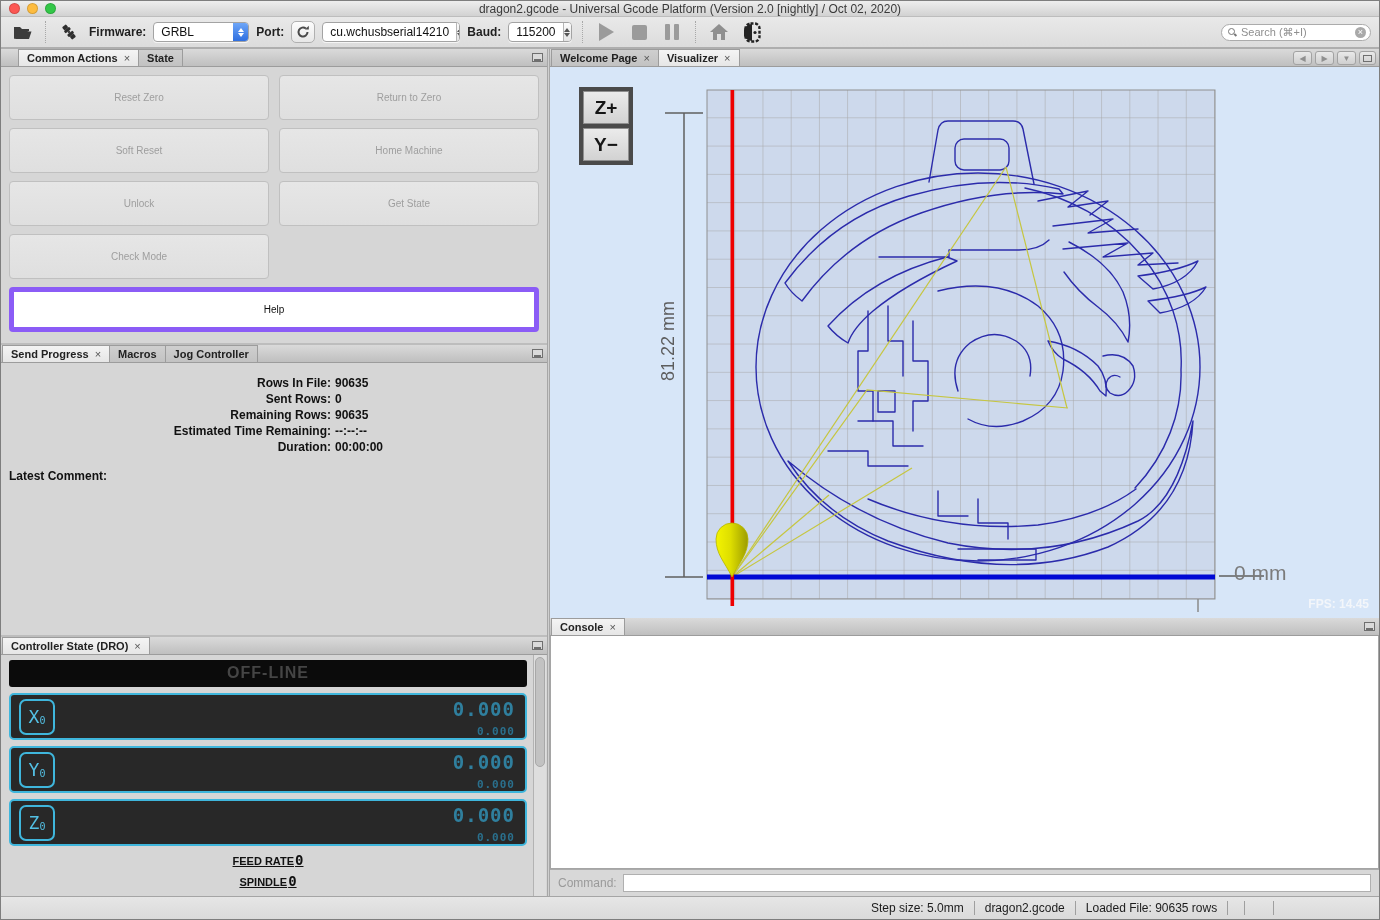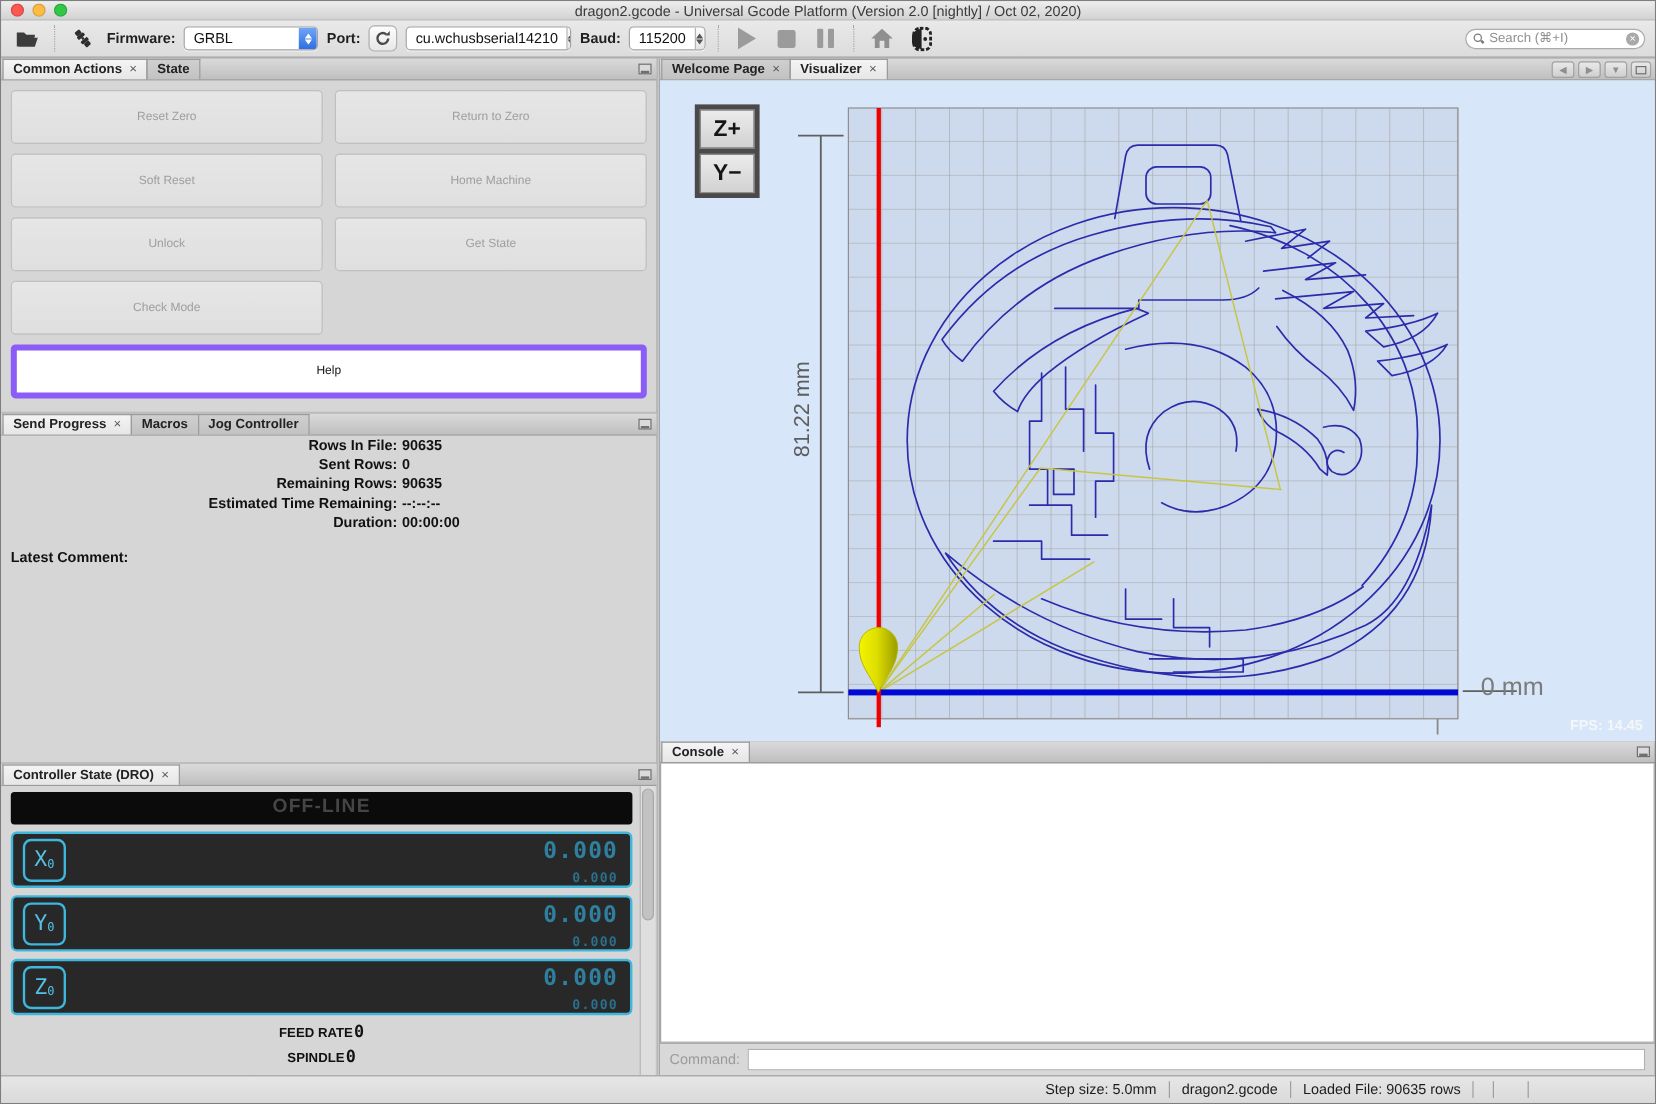--- a/index.html
+++ b/index.html
@@ -58,37 +58,37 @@
 
   
   .panel { display:flex; flex-direction:column; background:#d6d6d6; }
   #pCommon { flex:0 0 294px; }
   .ca-body { flex:1; padding:8px; display:grid; grid-template-columns:1fr 1fr; grid-auto-rows:45px; gap:8px 10px; }
   .ca-btn { border:1px solid #c0c0c0; border-radius:4px; background:linear-gradient(#e6e6e6,#dfdfdf); color:#9e9e9e; font-size:10px; display:flex; align-items:center; justify-content:center; }
   .ca-help { grid-column:1 / span 2; background:#fff; border:5px solid #8b5cf6; color:#111; }
 
   
   #pSend { flex:0 0 290px; }
-  .sp-body { flex:1; padding-top:0; font-size:12px; font-weight:bold; color:#111; }
+  .sp-body { flex:1; padding-top:12px; font-size:12px; font-weight:bold; color:#111; }
   .sp-row { display:flex; line-height:16px; }
   .sp-row .lab { width:330px; text-align:right; }
   .sp-row .val { padding-left:4px; }
   .sp-comment { margin:14px 0 0 8px; }
 
   
   #pDro { flex:1; position:relative; }
   .dro-body { flex:1; padding:5px 20px 0 8px; }
   .offline { height:27px; background:#0b0b0b; border-radius:3px; color:#454545; font-weight:bold; font-size:16px; letter-spacing:1px; text-align:center; line-height:26px; margin-bottom:6px; }
   .axis { height:47px; background:#282828; border:2px solid #3fb6dc; border-radius:5px; margin-bottom:6px; display:flex; align-items:center; padding:0 8px; position:relative; }
   .axis .badge { width:36px; height:36px; border:2px solid #3fb6dc; border-radius:7px; color:#53c0e4; display:flex; align-items:center; justify-content:center; font-size:18px; font-family:"DejaVu Sans Mono",monospace; }
   .axis .badge sub { font-size:10px; margin-top:8px; }
   .axis .vals { position:absolute; right:10px; top:3px; text-align:right; font-family:"DejaVu Sans Mono",monospace; color:#2f7f9e; }
   .axis .vals .big { font-size:19px; font-weight:bold; letter-spacing:1px; line-height:22px; }
   .axis .vals .small { font-size:11px; font-weight:bold; letter-spacing:1px; line-height:12px; color:#2a6f8c; }
-  .meter { display:flex; justify-content:center; align-items:baseline; gap:1px; margin-top:5px; font-size:11px; font-weight:bold; color:#111; }
+  .meter { display:flex; justify-content:center; align-items:baseline; gap:1px; margin-top:5px; font-size:11px; font-weight:bold; color:#111;text-decoration:underline; }
   .meter .dig { font-family:"DejaVu Sans Mono",monospace; font-size:14px; }
   .dro-scroll { position:absolute; right:1px; top:18px; bottom:0; width:13px; background:#dedede; border-left:1px solid #b3b3b3; }
   .dro-scroll .thumb { position:absolute; left:1px; right:1px; top:2px; height:110px; background:#c2c2c2; border:1px solid #a8a8a8; border-radius:6px; }
 
   
   .editor-tabbar { height:18px; flex:0 0 18px; background:linear-gradient(#dadada,#bfbfbf); border-bottom:1px solid #9c9c9c; display:flex; align-items:flex-end; position:relative; }
   .visualizer { flex:0 0 551px; position:relative; background:#d7e6f8; overflow:hidden; }
   .vis-svg { position:absolute; left:0; top:0; }
   .zy-box { position:absolute; left:29px; top:20px; width:54px; background:#4a4a4a; padding:4px; }
   .zy-btn { width:46px; height:33px; background:linear-gradient(#ebebeb,#d2d2d2); border:1px solid #8f8f8f; font-size:19px; font-weight:bold; color:#151515; display:flex; align-items:center; justify-content:center; margin-bottom:4px; font-family:"Liberation Sans",sans-serif; }
@@ -139,21 +139,21 @@
         <g transform="rotate(-40 9 9)" fill="#2e2e2e">
           <rect x="6.5" y="1" width="5" height="4" rx="1"></rect>
           <rect x="5.5" y="5" width="7" height="3" rx="1"></rect>
           <rect x="8" y="8" width="2" height="2"></rect>
           <rect x="5.5" y="10" width="7" height="3" rx="1"></rect>
           <rect x="6.5" y="13" width="5" height="4" rx="1"></rect>
         </g>
       </svg>
     </span>
     <span class="tb-label">Firmware:</span>
-    <span class="select" style="width:112px">
+    <span class="select" style="width:96px">
       <span class="val" style="flex:1">GRBL</span>
       <span class="stepper blue">
           <i class="chev up"></i>
           <i class="chev dn"></i>
         </span>
     </span>
     <span class="tb-label">Port:</span>
     <span class="icon-btn">
       <svg width="14" height="14" viewBox="0 0 14 14">
         <path d="M11.5 7 a4.5 4.5 0 1 1 -1.6 -3.4" fill="none" stroke="#4a4a4a" stroke-width="2"></path>
@@ -207,21 +207,21 @@
       <span class="clear-btn">×</span>
     </span>
   </div>
 
   <div class="main">
 
     <div class="left-col">
 
       <section class="panel" id="pCommon">
         <div class="tabbar">
-          <span class="tab active" style="margin-left:1px">
+          <span class="tab active" style="margin-left:17px">
             <span>Common Actions</span>
             <span class="x">×</span>
           </span>
           <span class="tab">
             <span>State</span>
           </span>
           <span class="min"></span>
         </div>
         <div class="ca-body">
           <button class="ca-btn">Reset Zero</button>

